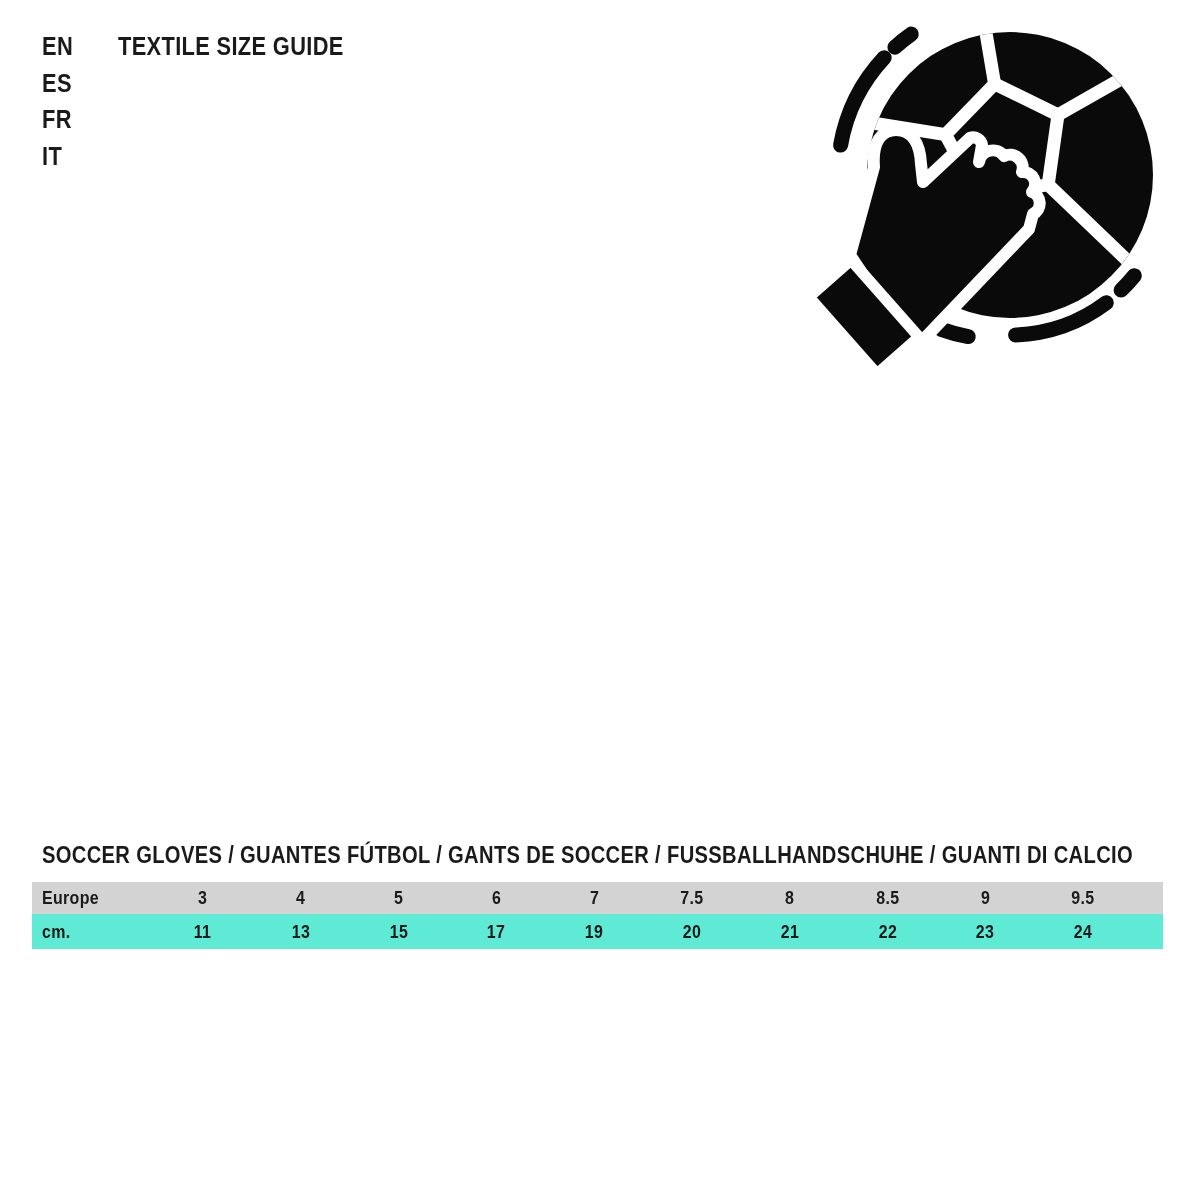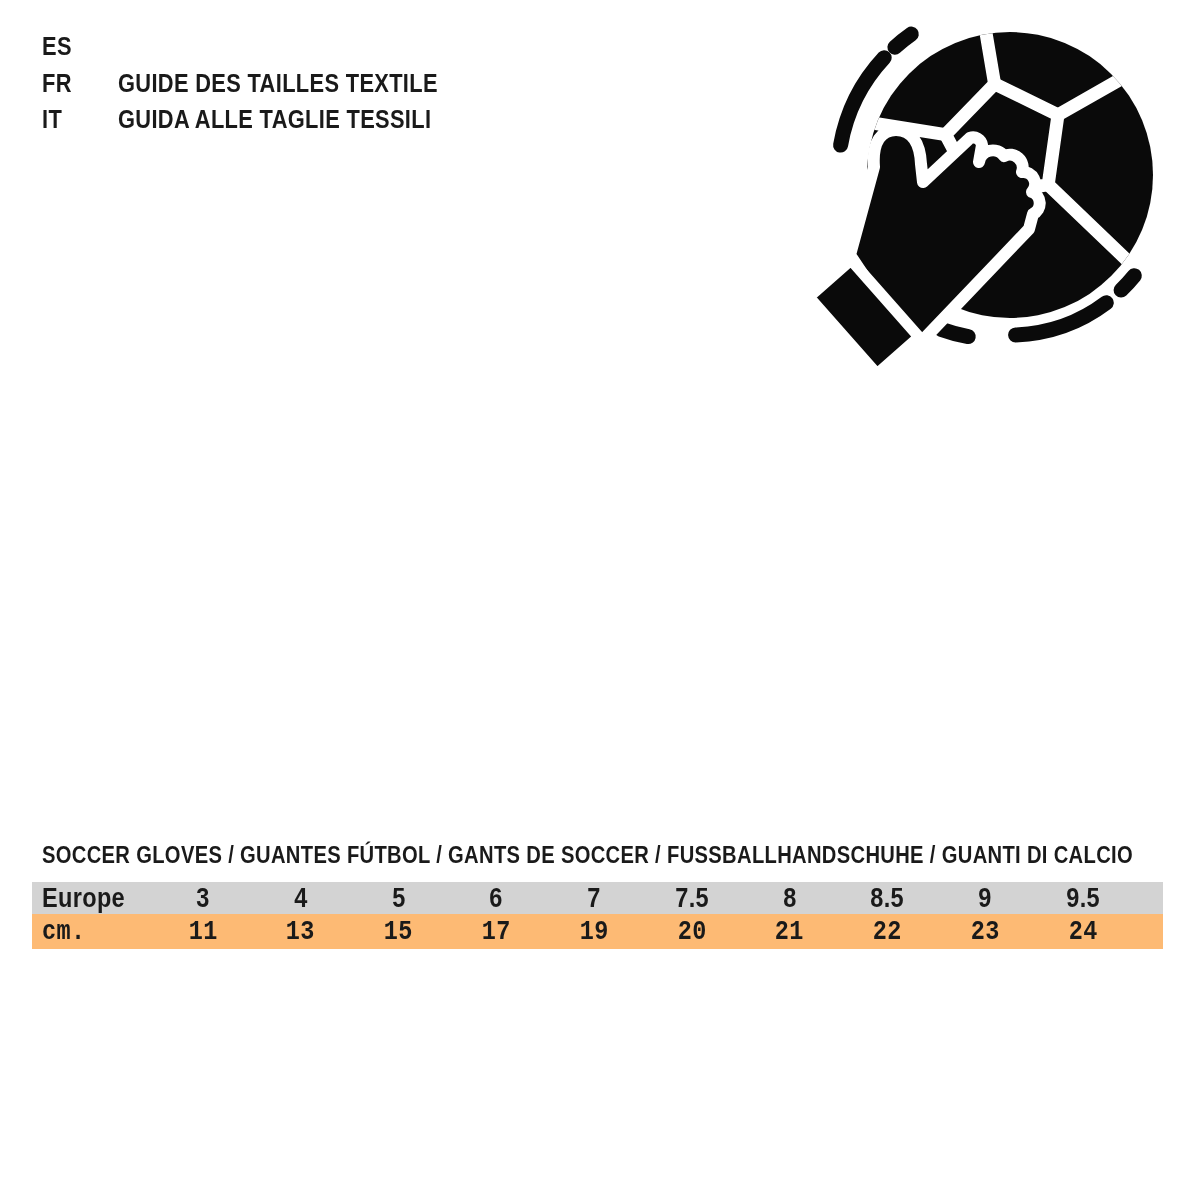--- a/index.html
+++ b/index.html
@@ -71,56 +71,57 @@
   .size-table {
     position: absolute;
     left: 32px;
     top: 882px;
     width: 1131px;
     border-collapse: collapse;
     table-layout: fixed;
   }
   .size-table td {
     padding: 0;
-    font-size: 28px;
+    font-size: 19px;
     font-weight: bold;
     text-align: center;
     vertical-align: middle;
     overflow: visible;
   }
   .size-table td.rowhead {
     text-align: left;
     padding-left: 10px;
   }
   tr.row-europe {
     background: #d3d3d3;
     height: 32px;
   }
   tr.row-cm {
-    background: #fdba74;
+    background: #5eead4;
     height: 35px;
-    font-family: Liberation Mono, monospace;
   }
 </style>
 </head>
 <body>
 
 <div class="page">
 
   <div class="lang-list">
     <div class="lang-row">
+      <span class="lang-code"><span class="cond">EN</span></span>
+      <span class="lang-label"><span class="cond">TEXTILE SIZE GUIDE</span></span>
+    </div>
+    <div class="lang-row">
       <span class="lang-code"><span class="cond">ES</span></span>
     </div>
     <div class="lang-row">
       <span class="lang-code"><span class="cond">FR</span></span>
-      <span class="lang-label"><span class="cond">GUIDE DES TAILLES TEXTILE</span></span>
     </div>
     <div class="lang-row">
       <span class="lang-code"><span class="cond">IT</span></span>
-      <span class="lang-label"><span class="cond">GUIDA ALLE TAGLIE TESSILI</span></span>
     </div>
   </div>
 
   <svg class="glove-icon" viewBox="-18 -2 372 368" xmlns="http://www.w3.org/2000/svg" aria-hidden="true">
     <defs>
       <clipPath id="ballClip">
           <circle cx="190" cy="160" r="143"></circle>
         </clipPath>
     </defs>
 

